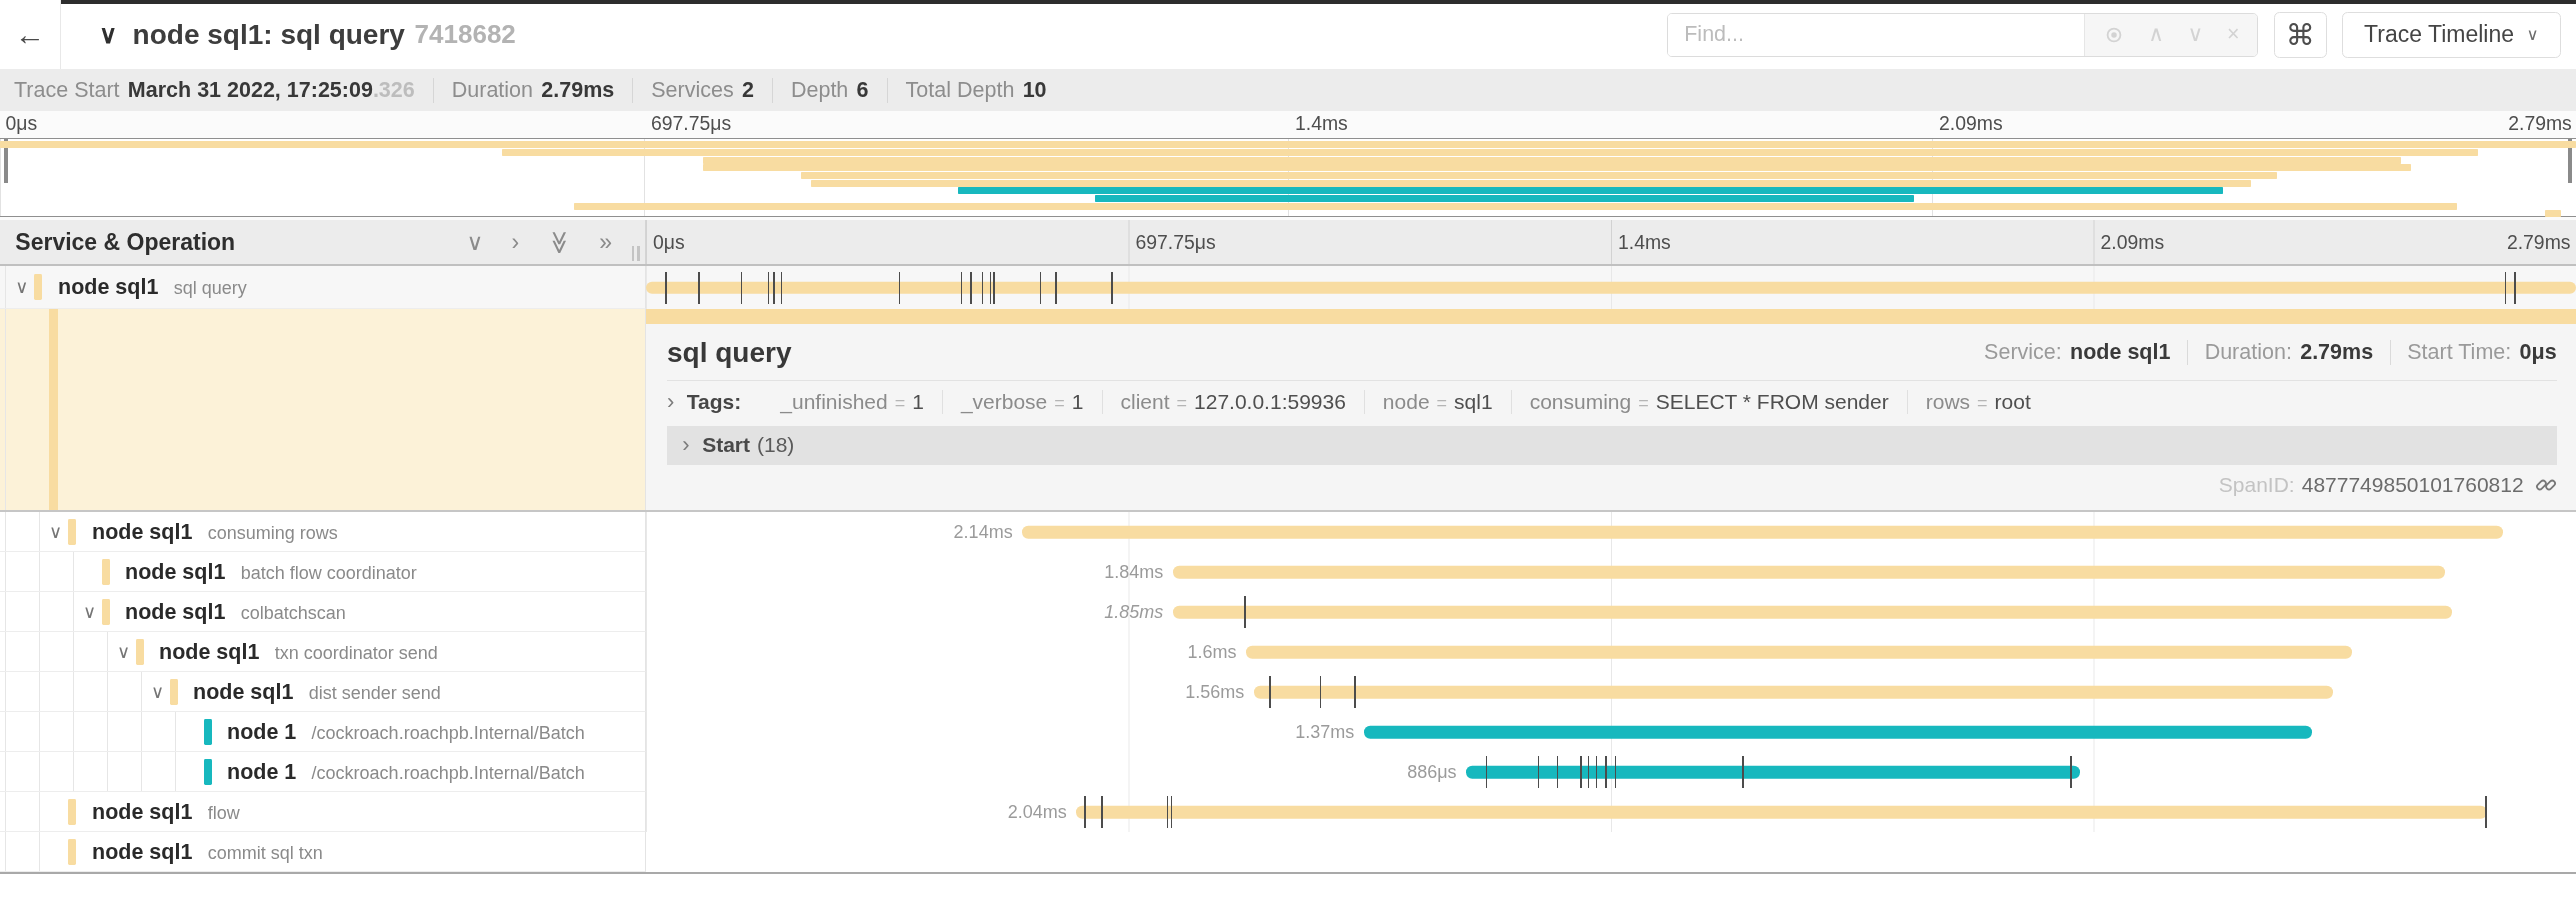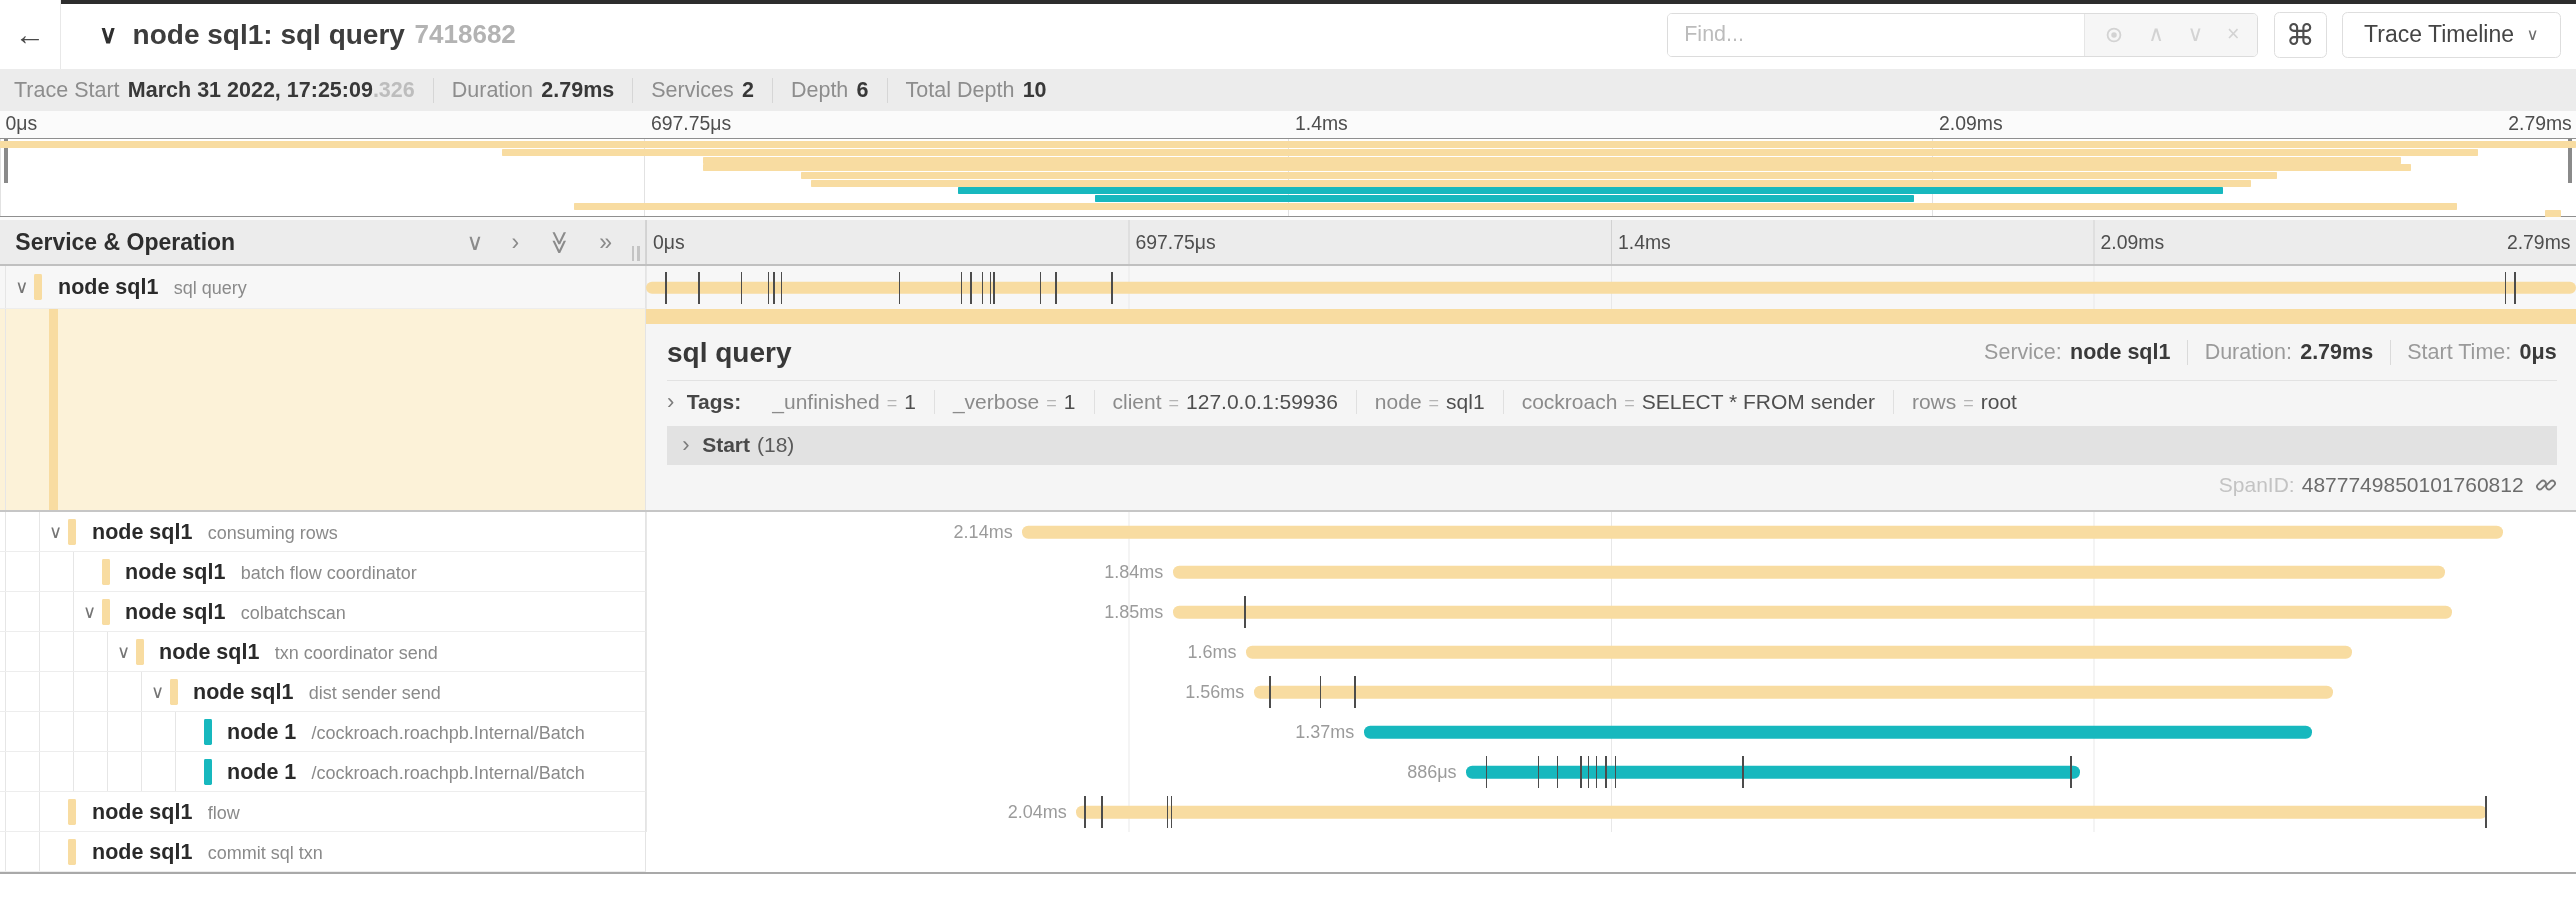--- a/index.html
+++ b/index.html
@@ -96,21 +96,21 @@
   .detail-title { font-size:28px; font-weight:bold; color:#383838; }
   .detail-meta { margin-left:auto; display:flex; align-items:center; font-size:21.5px; white-space:nowrap; }
   .meta-item { display:flex; align-items:baseline; padding:0 16.6px; border-left:1.4px solid #dadada; }
   .meta-item:first-child { border-left:none; }
   .meta-item:last-child { padding-right:0; }
   .meta-label { color:#9a9a9a; margin-right:8.3px; }
   .meta-value { color:#3a3a3a; font-weight:bold; }
   .detail-divider { height:1.4px; background:#e2e2e2; }
   .tags-row { display:flex; align-items:center; height:42px; font-size:21px; cursor:pointer; }
   .sec-chevron { font-size:22px; color:#7c7c7c; margin-right:12.5px; }
-  .tags-title { font-weight:bold; color:#464646; margin-right:13px; }
+  .tags-title { font-weight:bold; color:#464646; margin-right:21px; }
   .tag { display:flex; align-items:baseline; padding:0 18px; border-right:1.4px solid #e0e0e0; white-space:nowrap; }
   .tag:last-child { border-right:none; }
   .tag-key { color:#8b8b8b; }
   .tag-eq { color:#b5b5b5; margin:0 7px; font-size:18px; }
   .tag-value { color:#4f4f4f; }
   .logs-row { display:flex; align-items:center; height:39px; background:#e2e2e2; margin-top:2.8px;
               padding-left:15.3px; font-size:21px; color:#4a4a4a; cursor:pointer; }
   .logs-title { font-weight:bold; margin-right:7px; }
   .logs-count { color:#5a5a5a; }
   .spanid-row { display:flex; justify-content:flex-end; align-items:center; height:40px; font-size:21px; }
@@ -307,21 +307,21 @@
               <span class="tag-key">client</span>
               <span class="tag-eq">=</span>
               <span class="tag-value">127.0.0.1:59936</span>
             </div>
             <div class="tag">
               <span class="tag-key">node</span>
               <span class="tag-eq">=</span>
               <span class="tag-value">sql1</span>
             </div>
             <div class="tag">
-              <span class="tag-key">cockroach</span>
+              <span class="tag-key">consuming</span>
               <span class="tag-eq">=</span>
               <span class="tag-value">SELECT * FROM sender</span>
             </div>
             <div class="tag">
               <span class="tag-key">rows</span>
               <span class="tag-eq">=</span>
               <span class="tag-value">root</span>
             </div>
           </div>
       </div>
@@ -383,21 +383,21 @@
         <div class="guide" style="left: 39px;"></div>
         <div class="guide" style="left: 73px;"></div>
         <span class="tree-chevron" style="left: 83px;">∨</span>
         <div class="color-bar" style="left: 102px; background: rgb(248, 220, 161);"></div>
         <div class="tree-labels" style="left: 125px;">
           <span class="svc-name">node sql1</span>
           <span class="op-name">colbatchscan</span>
         </div>
       </div>
       <div class="time-cell">
-        <span class="dur-label" style="left: 27.3%;">1.85ms</span>
+        <span class="dur-label" style="left: 27.3%; font-style: italic;">1.85ms</span>
         <div class="span-bar" style="left: 27.3%; width: 66.3%; background: rgb(248, 220, 161);"></div>
         <div class="log-tick" style="left: 31%;"></div>
       </div>
     </div>
     <div class="span-row">
       <div class="tree-cell">
         <div class="guide" style="left: 4.9px;"></div>
         <div class="guide" style="left: 39px;"></div>
         <div class="guide" style="left: 73px;"></div>
         <div class="guide" style="left: 107px;"></div>

